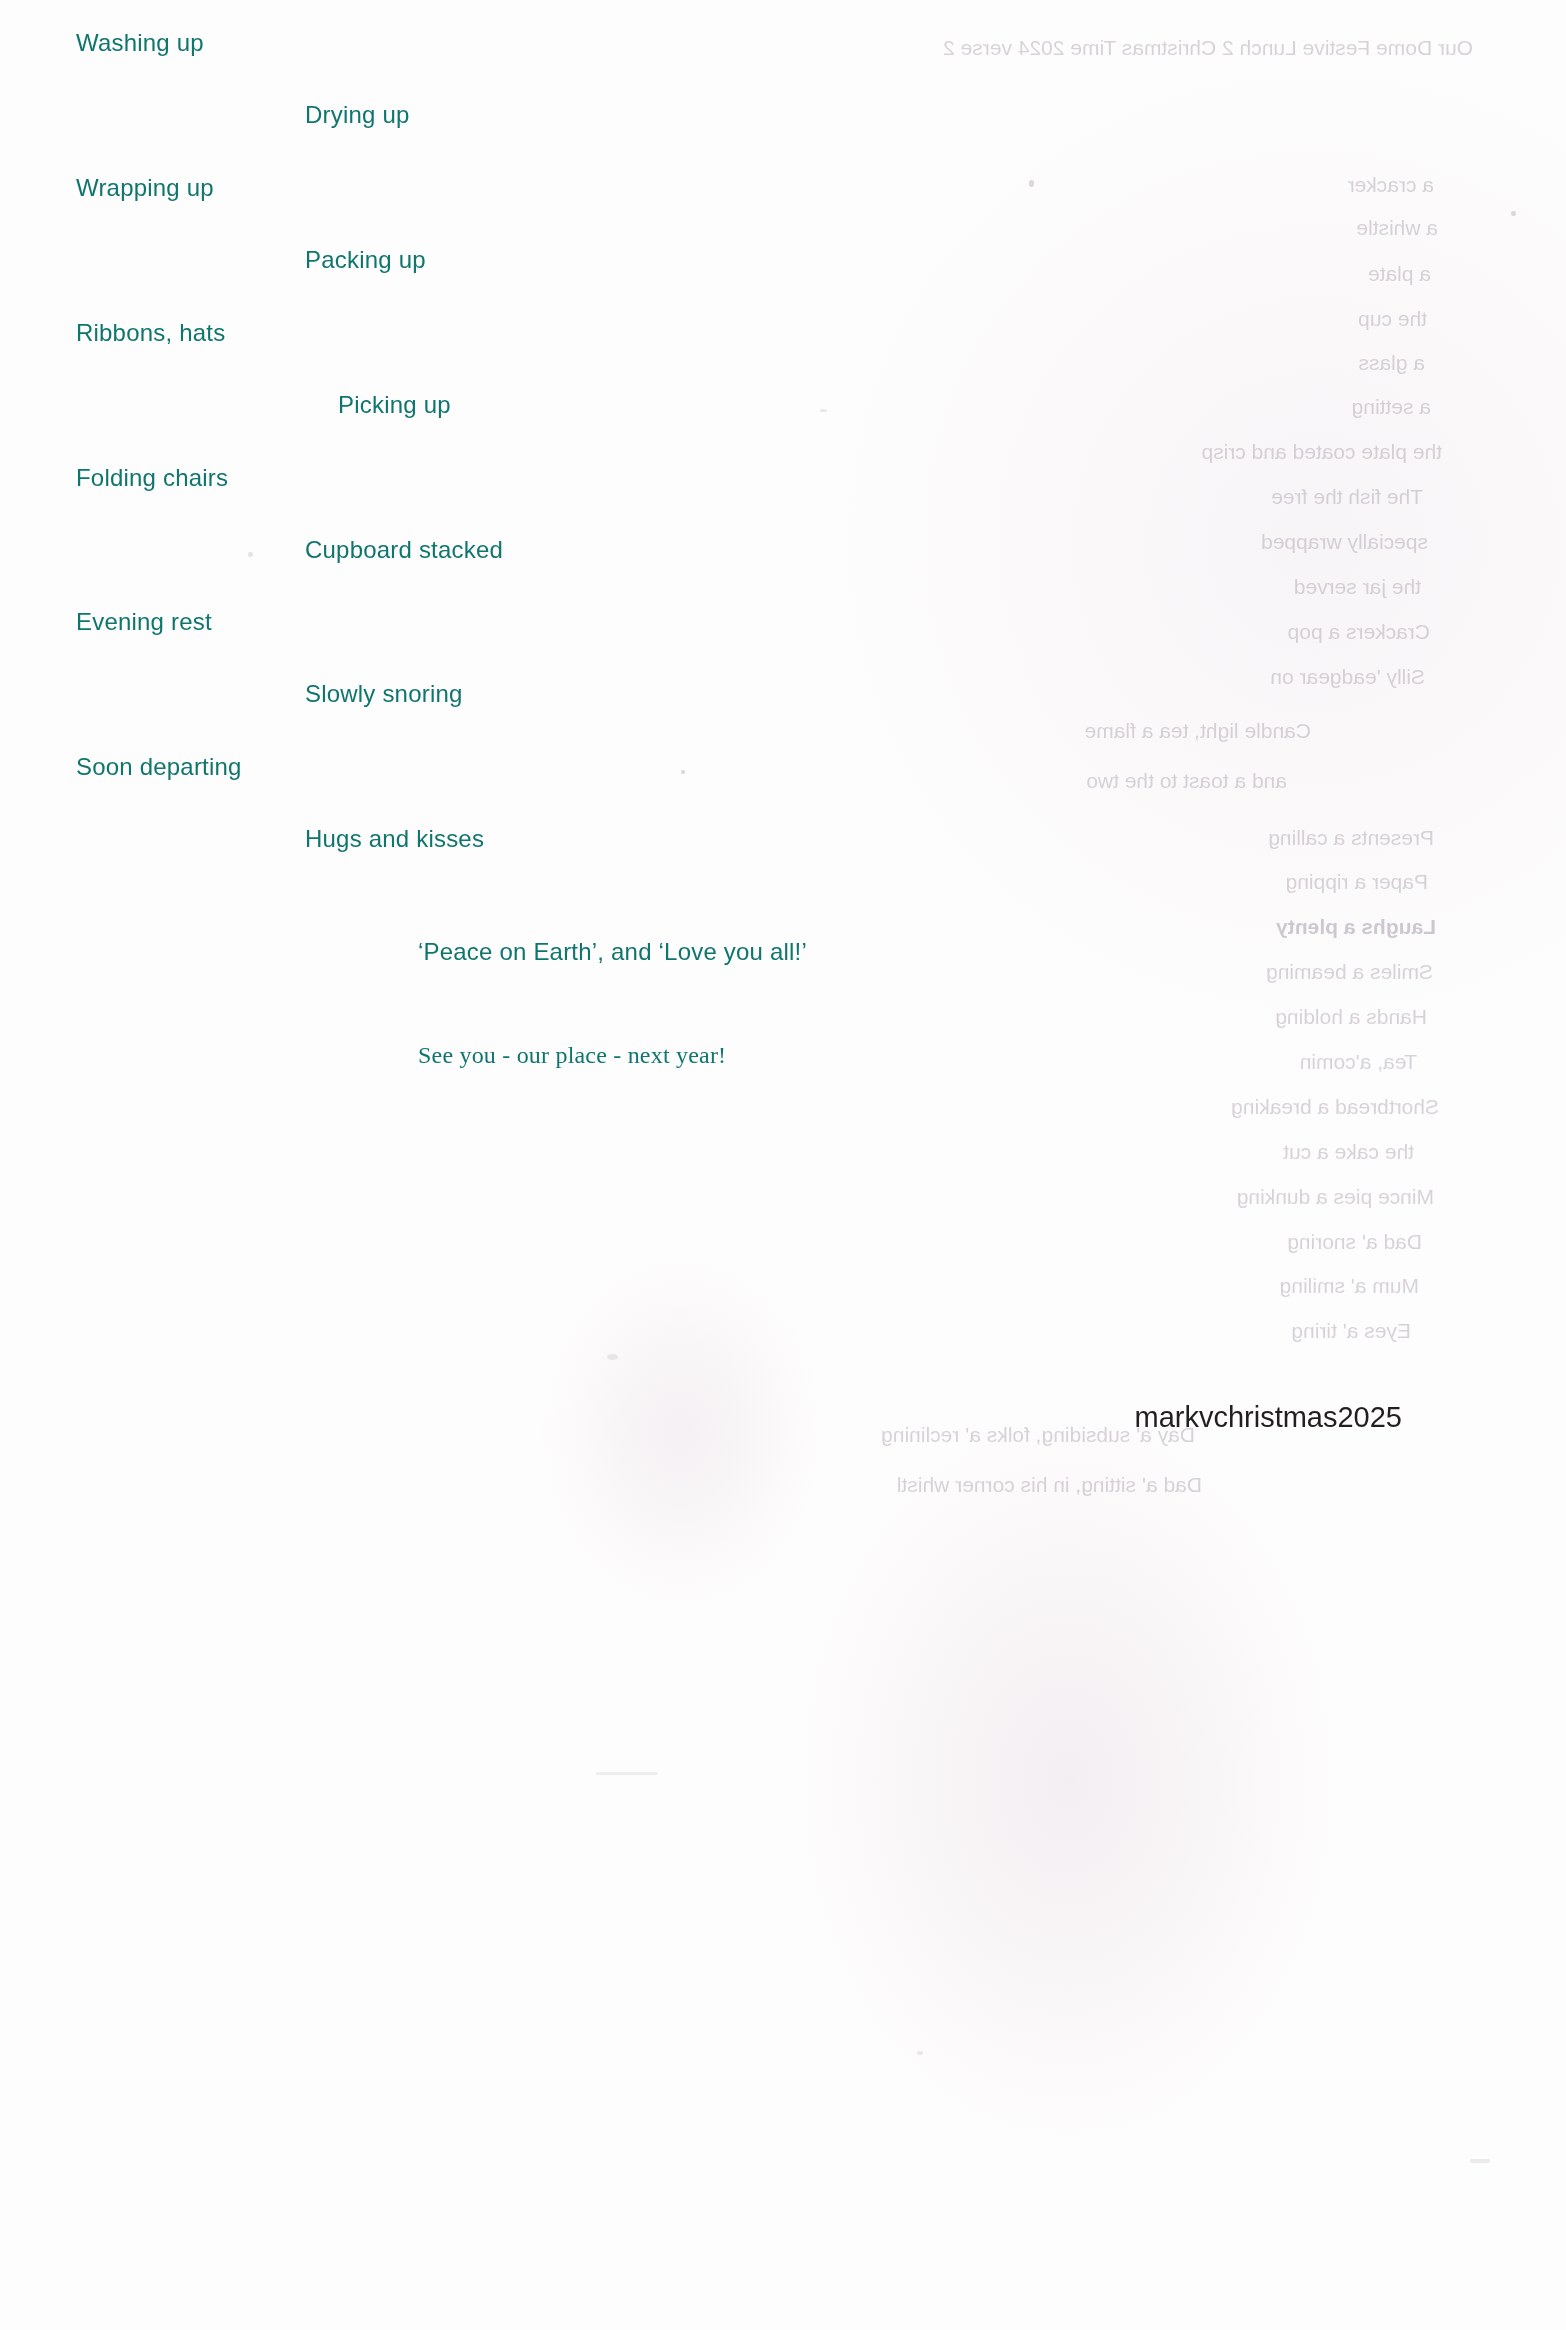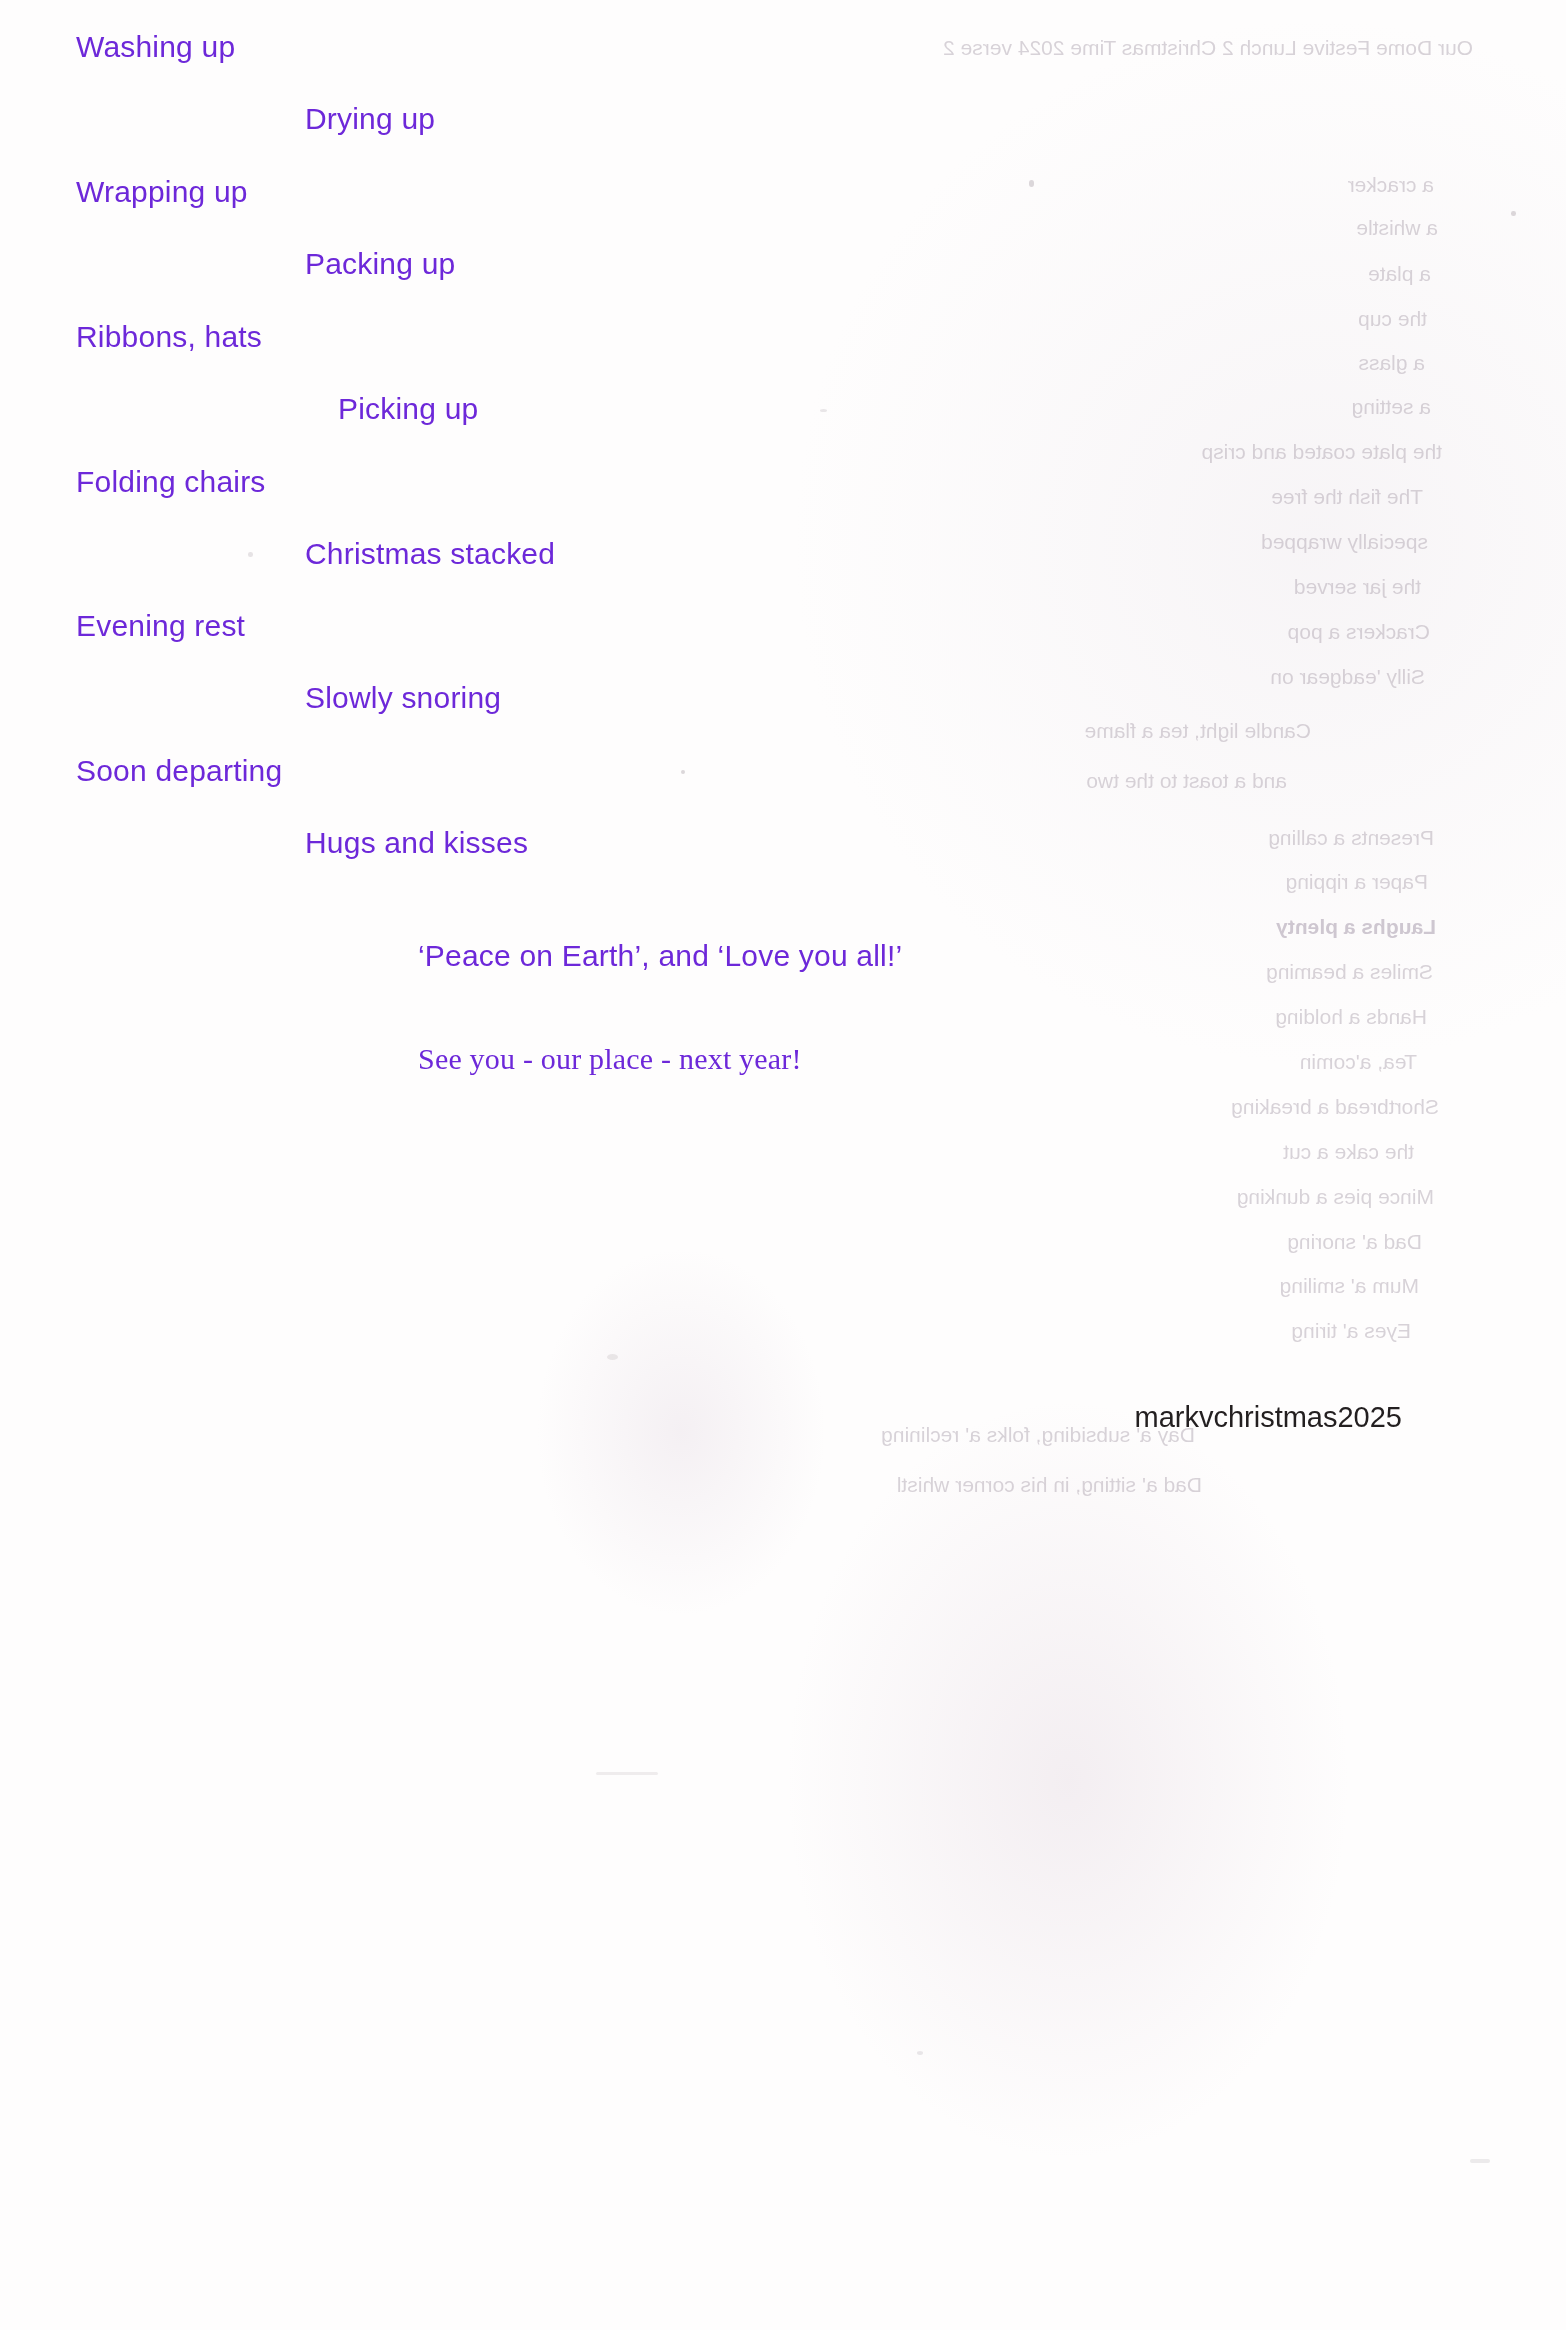--- a/index.html
+++ b/index.html
@@ -59,25 +59,25 @@
 
   
   .poem {
     position: absolute;
     left: 0;
     top: 0;
     width: 1566px;
   }
   .line {
     position: absolute;
-    font-size: 30px;
+    font-size: 24px;
     line-height: 1.2;
     letter-spacing: 0.2px;
     white-space: nowrap;
-    color: #6d28d9;
+    color: #0f766e;
   }
   .col-a { left: 76px; }
   .col-b { left: 305px; }
   .col-c { left: 418px; }
 
   .memorial {
     position: absolute;
     left: 72px;
     top: 1265px;
     font-size: 23px;
@@ -144,21 +144,21 @@
     </div>
 
   <div class="poem" id="poem-layer">
       <div class="line col-a" style="top: 29px;">Washing up</div>
       <div class="line col-b" style="top: 101px;">Drying up</div>
       <div class="line col-a" style="top: 174px;">Wrapping up</div>
       <div class="line col-b" style="top: 246px;">Packing up</div>
       <div class="line col-a" style="top: 319px;">Ribbons, hats</div>
       <div class="line col-b" style="top: 391px; margin-left: 33px;">Picking up</div>
       <div class="line col-a" style="top: 464px;">Folding chairs</div>
-      <div class="line col-b" style="top: 536px;">Christmas stacked</div>
+      <div class="line col-b" style="top: 536px;">Cupboard stacked</div>
       <div class="line col-a" style="top: 608px;">Evening rest</div>
       <div class="line col-b" style="top: 680px;">Slowly snoring</div>
       <div class="line col-a" style="top: 753px;">Soon departing</div>
       <div class="line col-b" style="top: 825px; text-align: right;">Hugs and kisses</div>
       <div class="line col-c" style="top: 938px;">‘Peace on Earth’, and ‘Love you all!’</div>
       <div class="line col-c" style="top: 1041px; font-family: Liberation Serif, serif;">See you - our place - next year!</div>
     </div>
 
 
   <div class="signature">markvchristmas2025</div>

